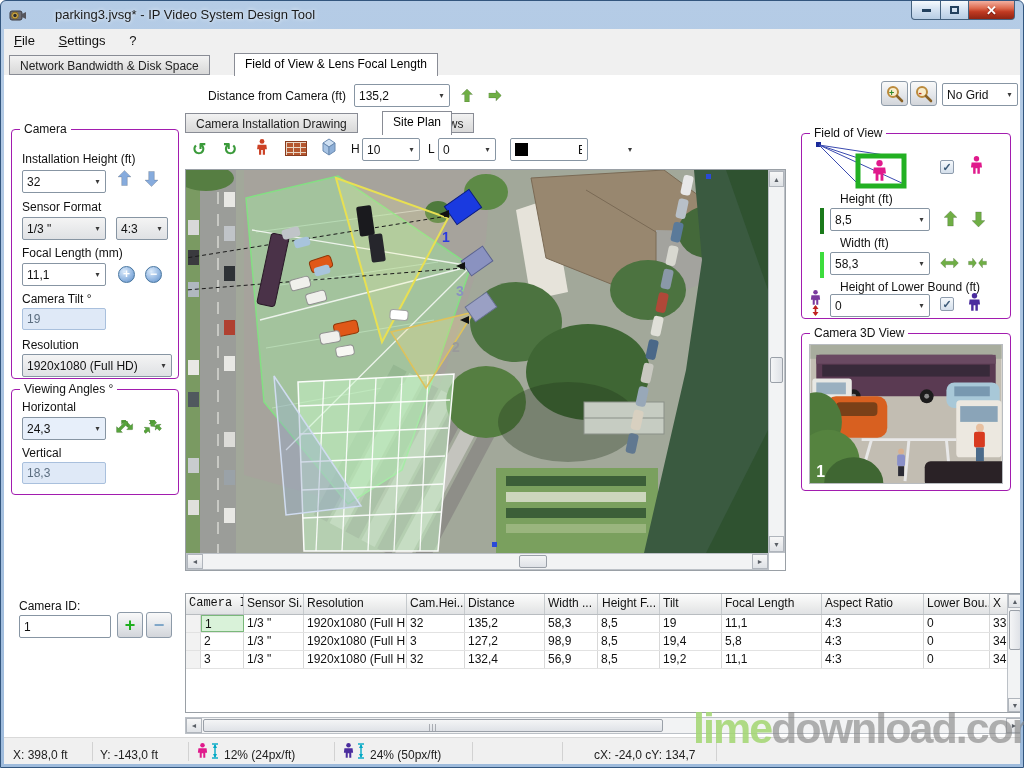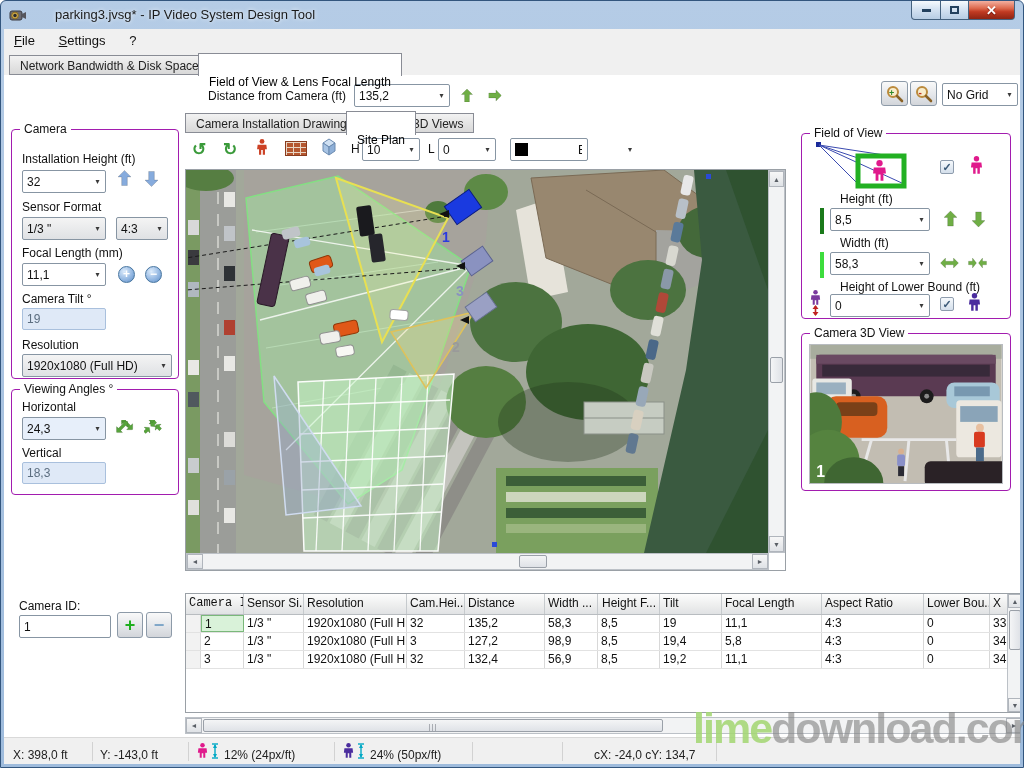--- a/index.html
+++ b/index.html
@@ -18,21 +18,21 @@
   .glyph-min{width:9px;height:3px;background:#23415e;}
   .glyph-max{width:9px;height:8px;border:2px solid #23415e;}
   
   #app-body{position:absolute;left:3px;right:3px;top:28px;bottom:3px;background:#f0f0f0;}
   #menubar{position:absolute;left:0;right:0;top:0;height:24px;background:#f0f0f0;font-size:13px;}
   .menu-item{display:inline-block;padding:4px 10px;color:#111;}
   .menu-item.ul::first-letter{text-decoration:underline;}
   #main-tabs{position:absolute;left:0;right:0;top:24px;height:22px;}
   .mtab{position:absolute;top:2px;height:20px;font-size:12px;padding:3px 10px 0;border:1px solid #898c95;white-space:nowrap;}
   .mtab.inactive{background:linear-gradient(#f2f2f2,#d8d8d8);color:#222;}
-  .mtab.active{top:0;height:23px;background:#fff;border-bottom:none;z-index:3;padding-top:21px;}
+  .mtab.active{top:0;height:23px;background:#fff;border-bottom:none;z-index:3;padding-top:3px;margin-left:36px;}
   #content{position:absolute;left:0;right:0;top:46px;bottom:27px;background:#fff;overflow:hidden;}
   
   .combo{position:absolute;background:#fff;border:1px solid #8795a3;border-radius:2px;display:flex;align-items:center;font-size:12px;height:23px;}
   .combo .val{flex:1;padding:0 4px;white-space:nowrap;overflow:hidden;color:#111;}
   .combo .chev{width:15px;text-align:center;color:#3a3a3a;font-size:8px;line-height:21px;}
   .ro-input{position:absolute;height:22px;background:#dfe9f7;border:1px solid #a9c0dd;border-radius:2px;font-size:12px;color:#5c6e80;padding:3px 4px;}
   .lbl{position:absolute;font-size:12px;color:#111;white-space:nowrap;}
   .gbox{position:absolute;border:1px solid #a21caf;border-radius:4px;}
   .gbox .glabel{position:absolute;top:-8px;left:8px;background:#fff;padding:0 4px;font-size:12px;color:#111;white-space:nowrap;}
   .btn{position:absolute;background:linear-gradient(#f9f9f9,#e4e6ea 55%,#d2d5da);border:1px solid #8d9aa8;border-radius:3px;display:flex;align-items:center;justify-content:center;}

